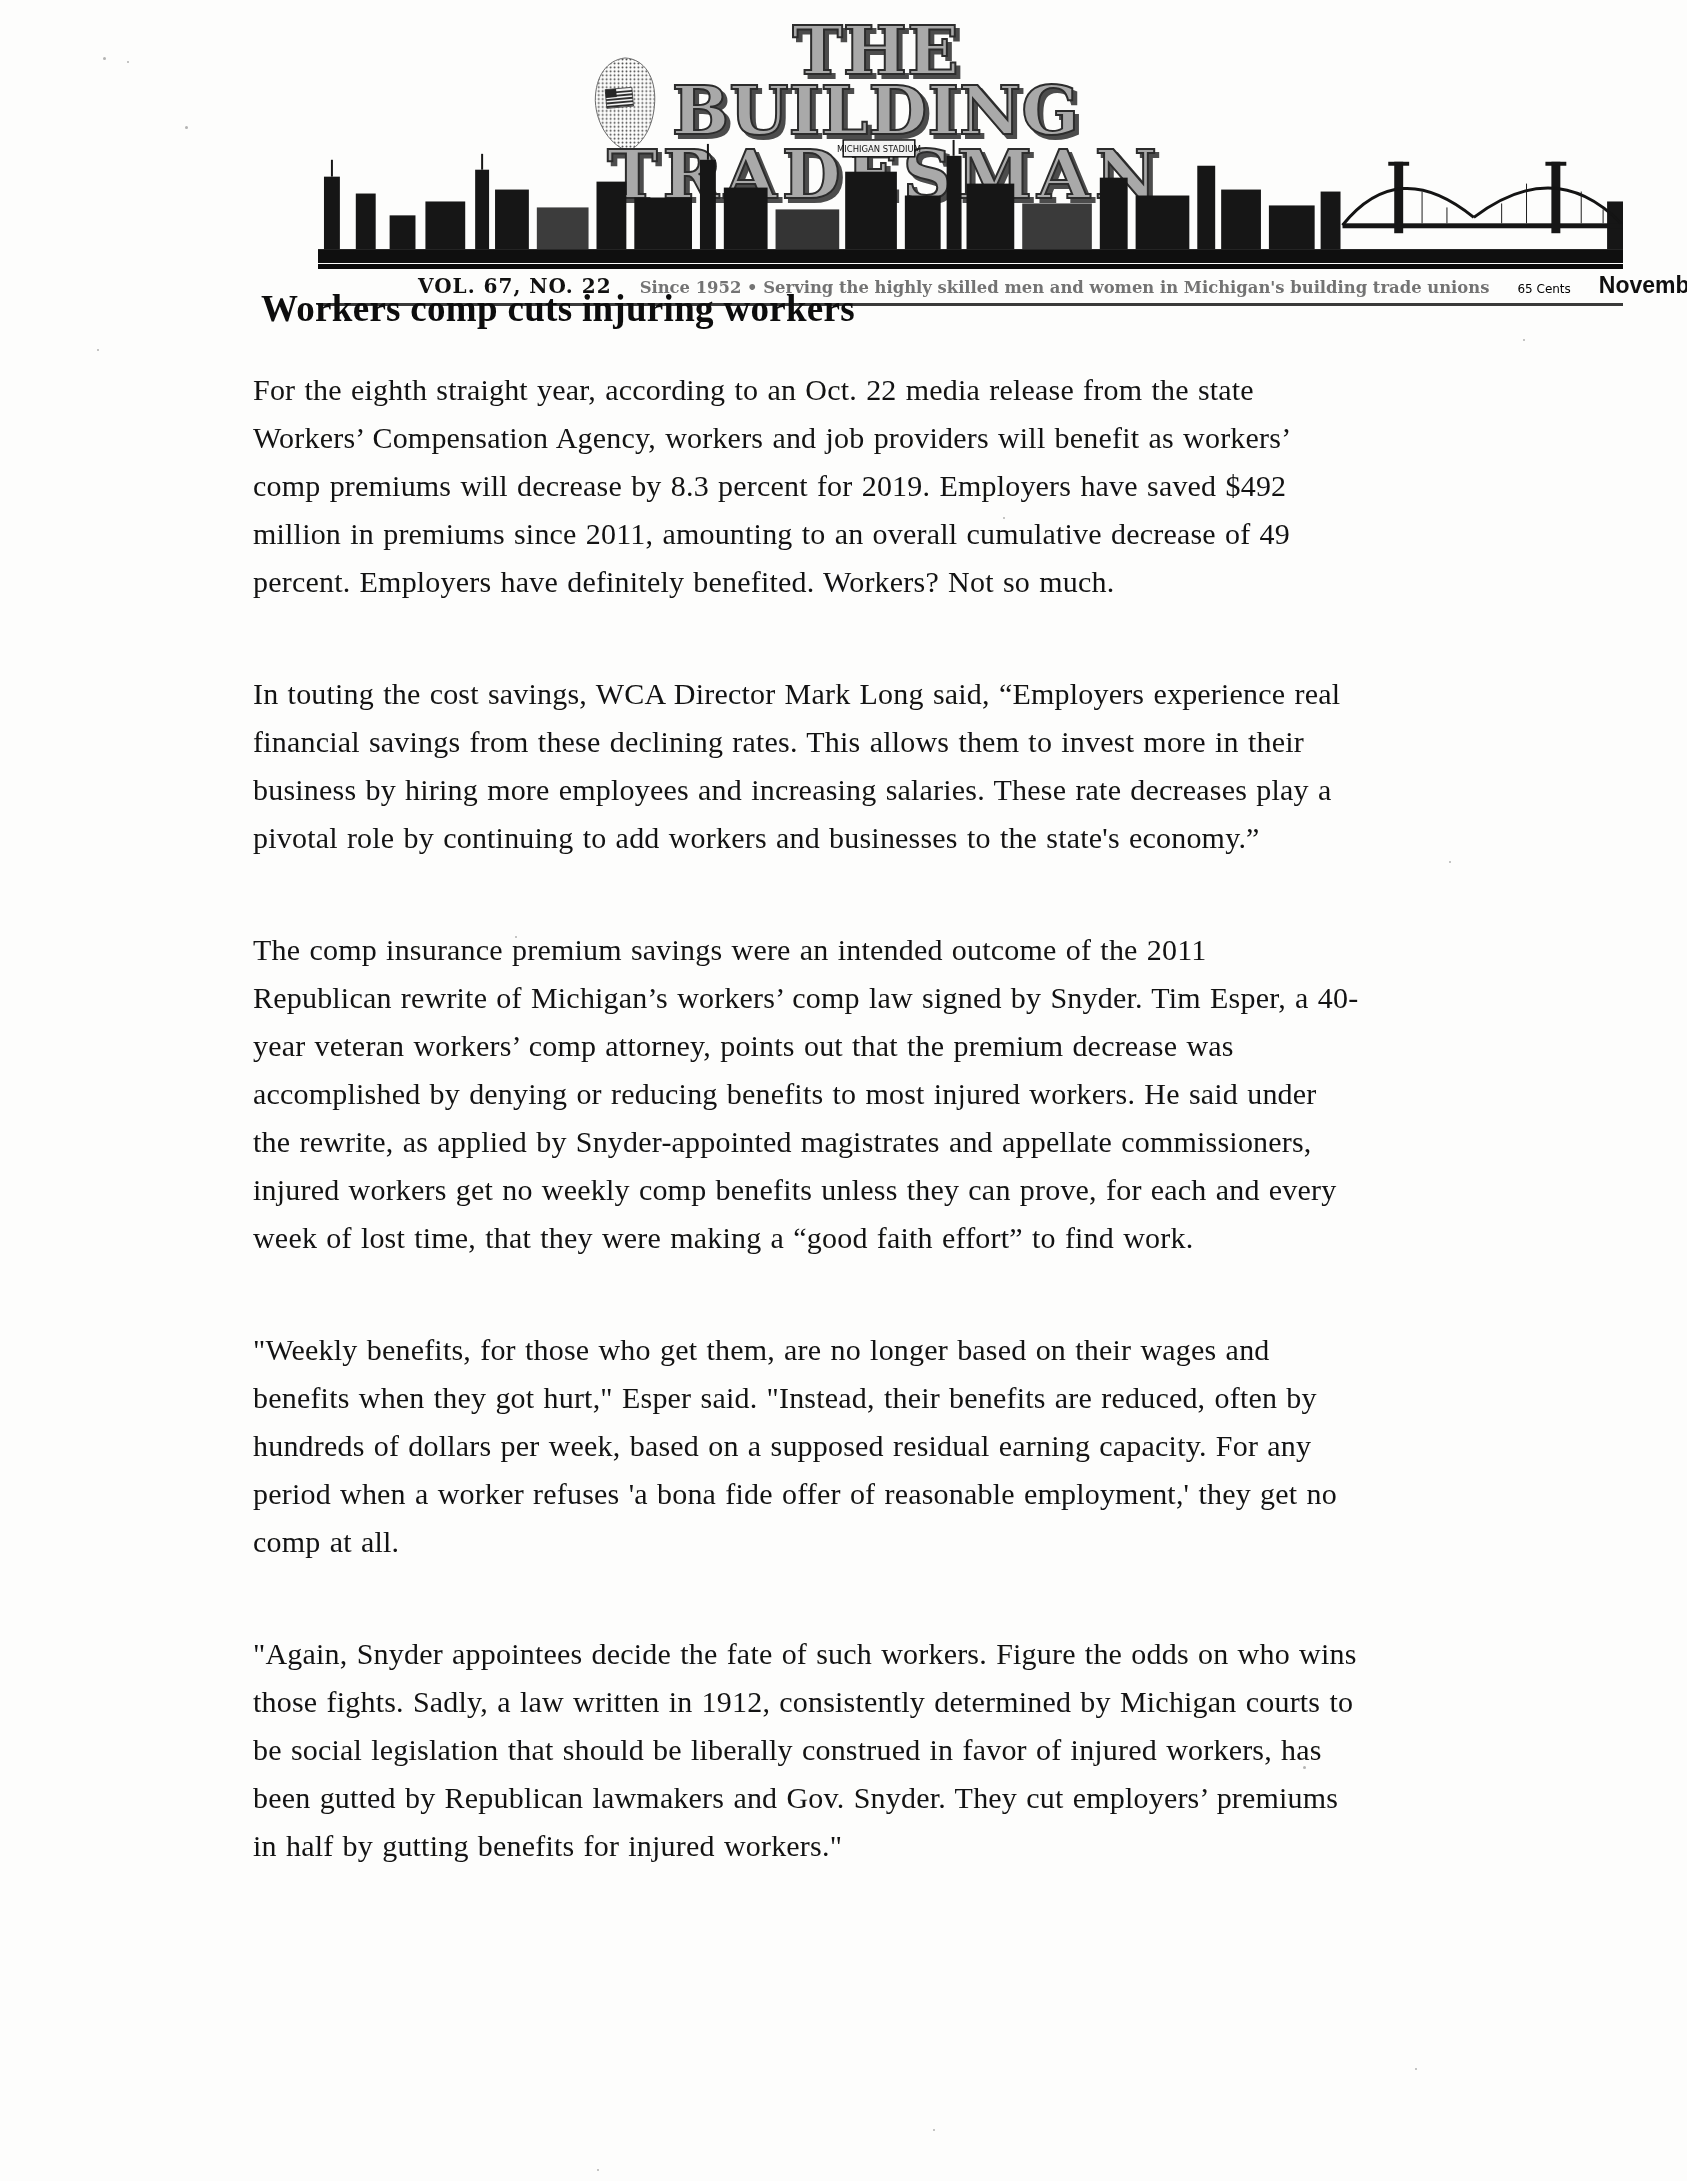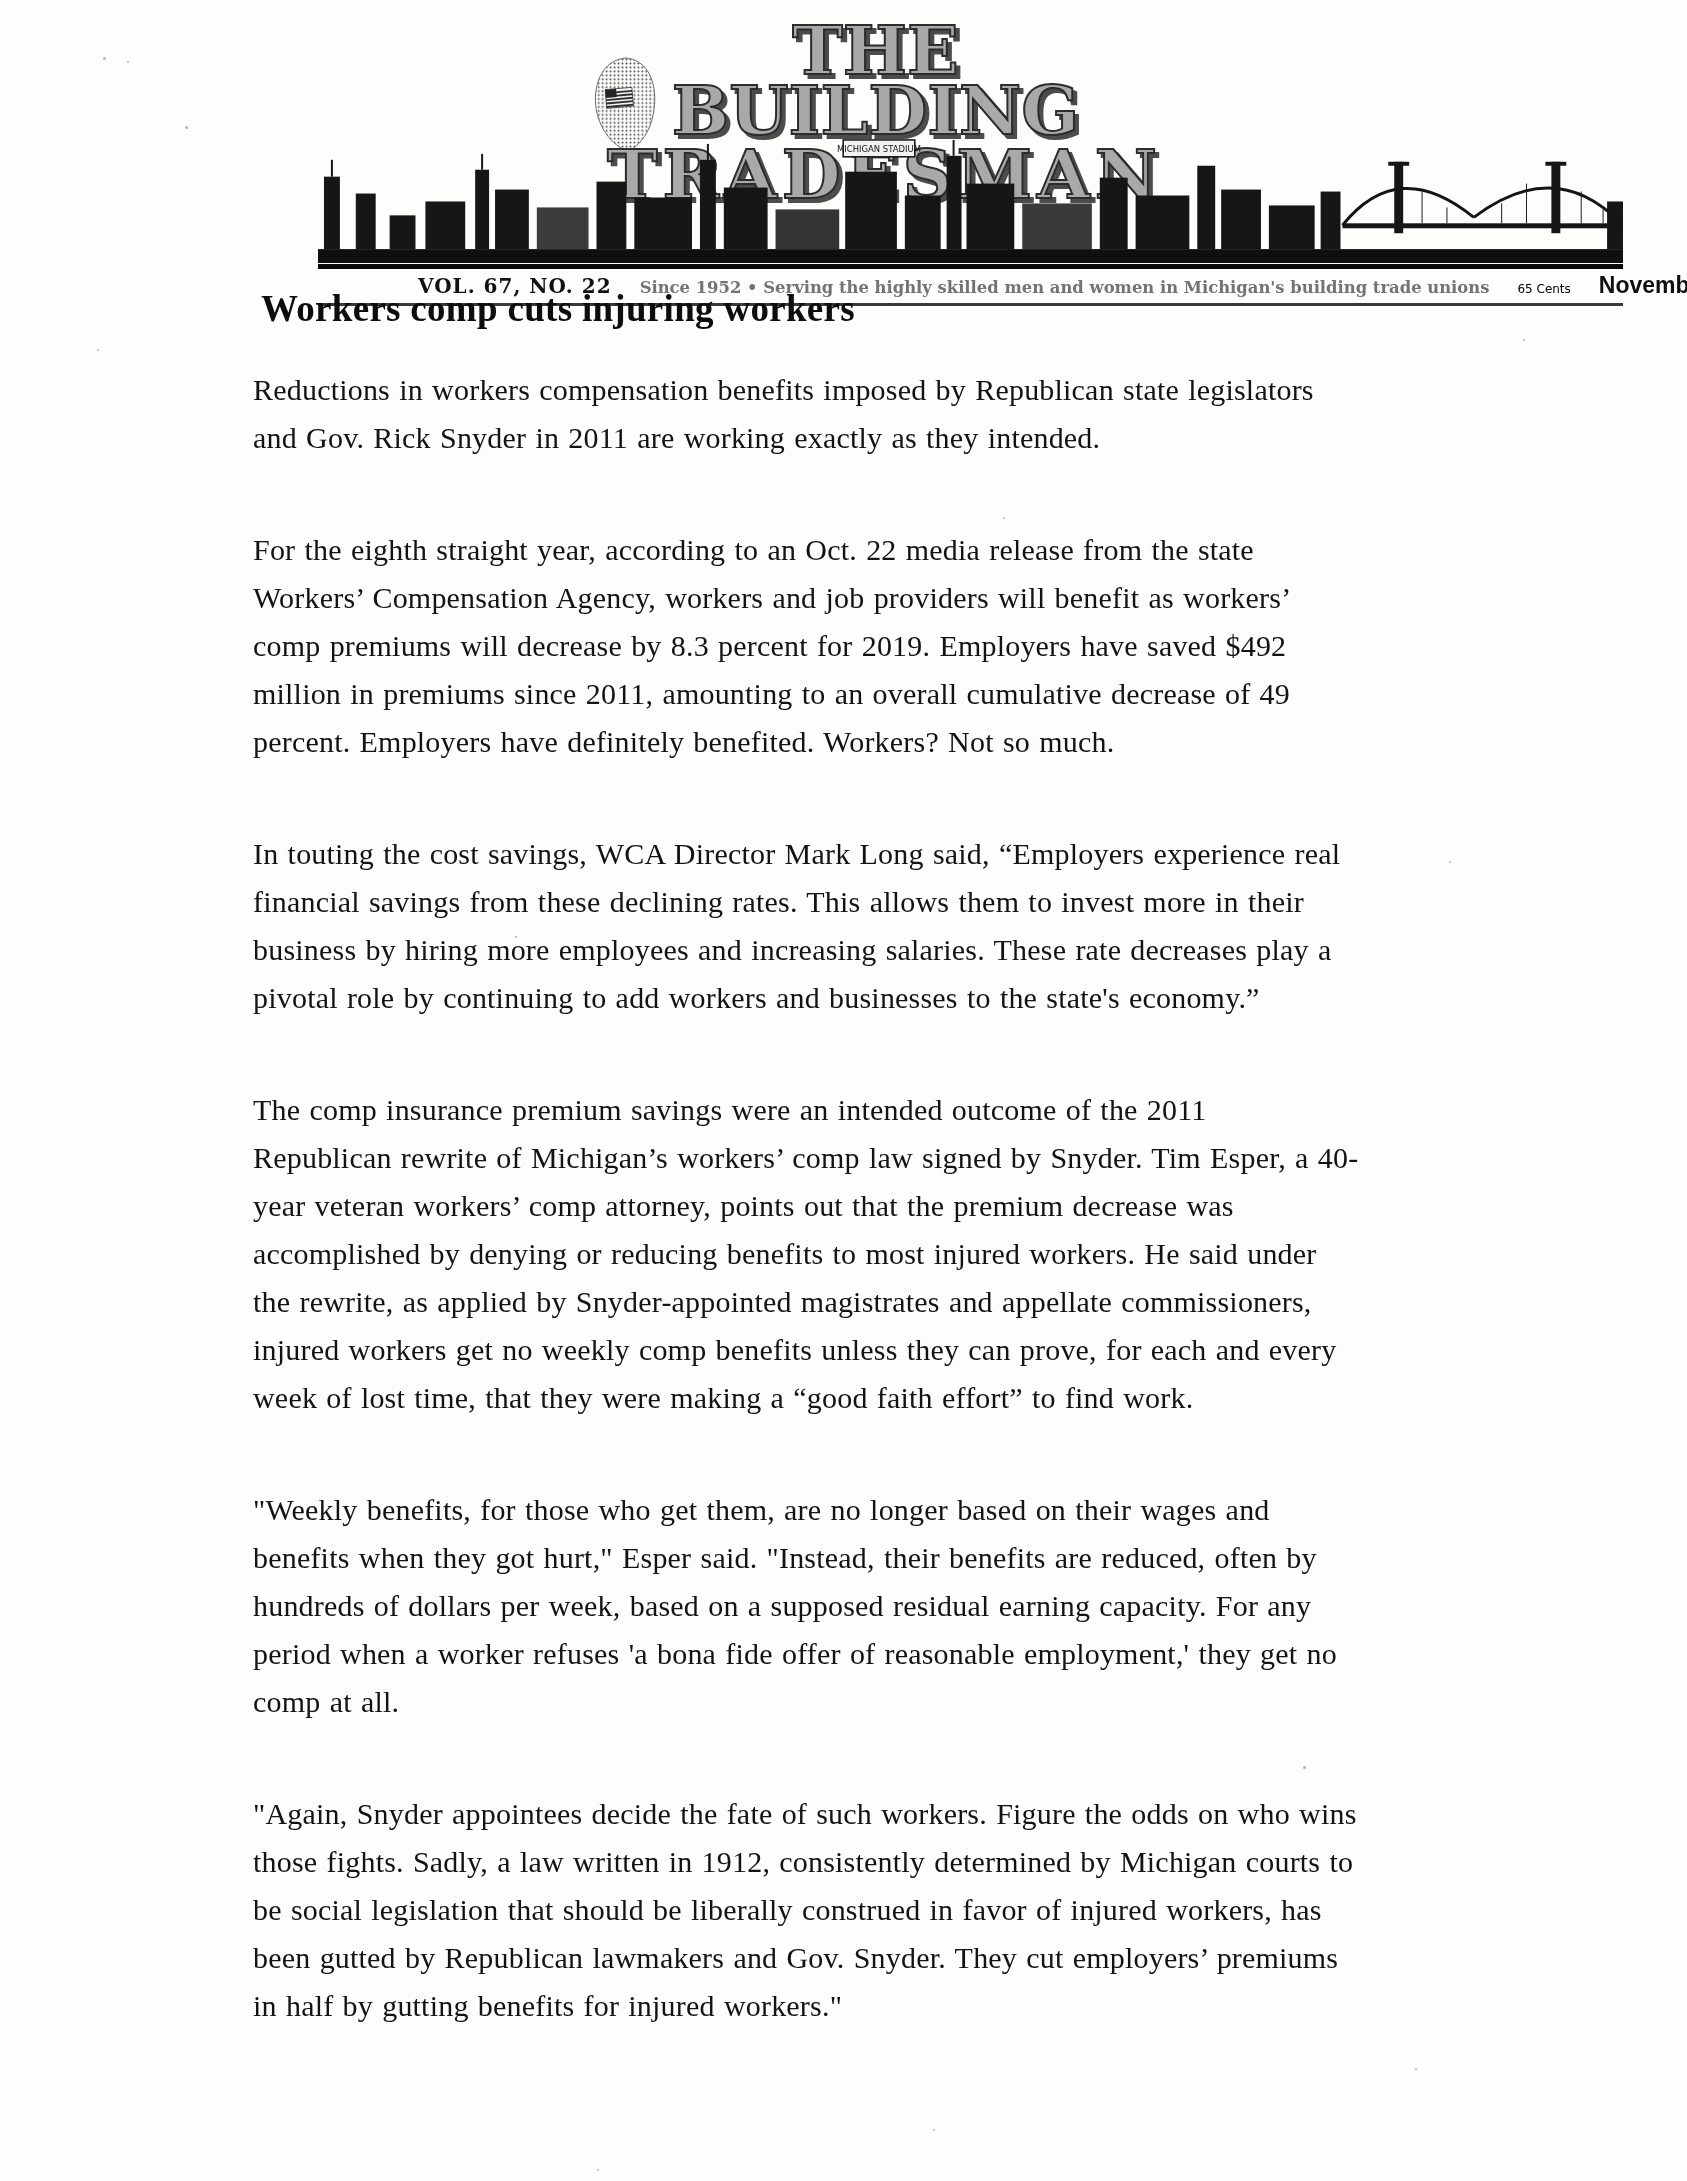--- a/index.html
+++ b/index.html
@@ -150,22 +150,20 @@
       <span class="vol">VOL. 67, NO. 22</span>
       <span class="tagline">Since 1952 • Serving the highly skilled men and women in Michigan's building trade unions</span>
       <span class="price">65 Cents</span>
       <span class="date">November 2, 2018</span>
     </div>
   </div>
 
   <h1 class="headline">Workers comp cuts injuring workers</h1>
 
   <div class="body">
-    <p>Reductions in workers compensation benefits imposed by Republican state legislators
-and Gov. Rick Snyder in 2011 are working exactly as they intended.</p>
     <p>For the eighth straight year, according to an Oct. 22 media release from the state
 Workers’ Compensation Agency, workers and job providers will benefit as workers’
 comp premiums will decrease by 8.3 percent for 2019.  Employers have saved $492
 million in premiums since 2011, amounting to an overall cumulative decrease of 49
 percent.  Employers have definitely benefited. Workers? Not so much.</p>
     <p>In touting the cost savings, WCA Director Mark Long said, “Employers experience real
 financial savings from these declining rates. This allows them to invest more in their
 business by hiring more employees and increasing salaries. These rate decreases play a
 pivotal role by continuing to add workers and businesses to the state's economy.”</p>
     <p>The comp insurance premium savings were an intended outcome of the 2011

